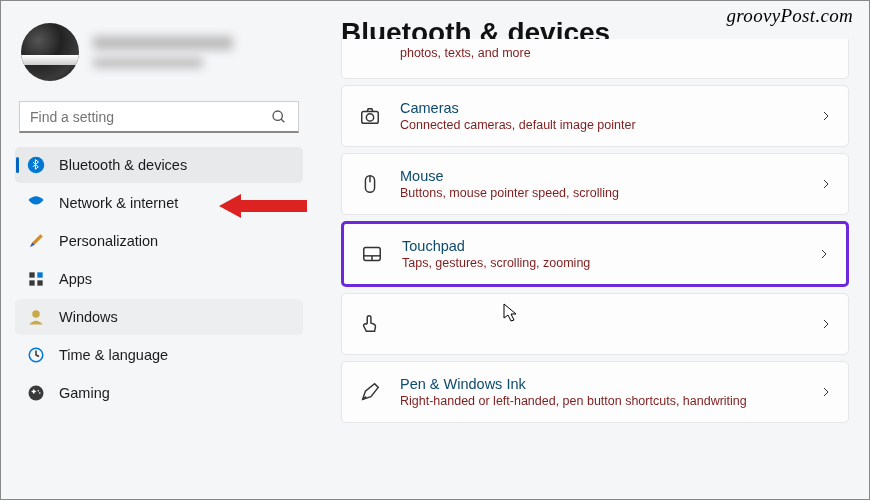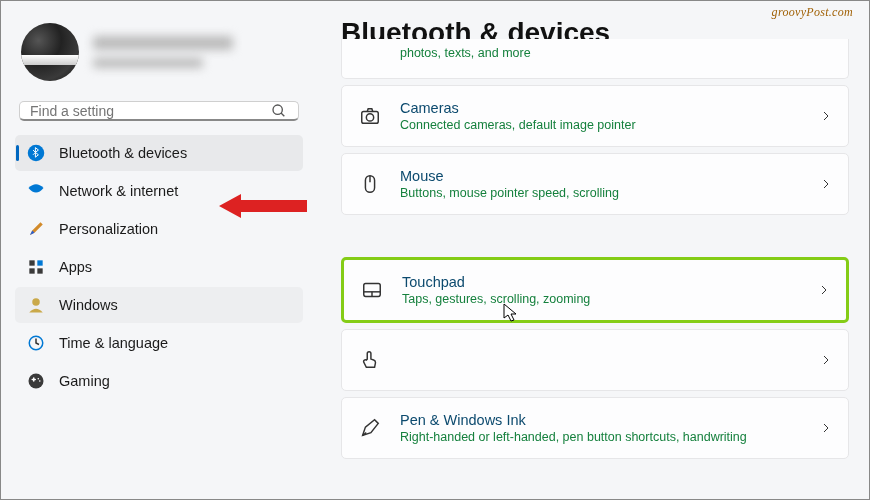--- a/index.html
+++ b/index.html
@@ -21,21 +21,21 @@
     position: relative; overflow:hidden;
   }
   .avatar::after{content:"";position:absolute;left:0;right:0;top:32px;height:10px;background:linear-gradient(#fff,#ccc);}
   .user-text { filter: blur(5px); color:#666; }
   .user-text .line1 { width: 140px; height: 14px; background:#bbb; border-radius:3px; margin-bottom:8px;}
   .user-text .line2 { width: 110px; height: 10px; background:#bbb; border-radius:3px;}
   .search {
     margin: 4px 8px 14px 8px;
     display: flex; align-items: center;
     background: #fff; border: 1px solid #cfcfcf; border-bottom:2px solid #888;
-    border-radius: 5px; height: 20px; padding: 0 10px;
+    border-radius: 0; height: 32px; padding: 0 10px;
   }
   .search input {
     flex: 1; border: none; outline: none; font-size: 14px; color: #555;
     background: transparent;
   }
   .nav { list-style: none; }
   .nav-item {
     display: flex; align-items: center; gap: 14px;
     padding: 9px 12px; margin: 2px 4px; border-radius: 5px;
     font-size: 14.5px; color: #1b1b1b; cursor: pointer;
@@ -51,26 +51,26 @@
   .main { flex: 1; padding: 8px 18px 0 28px; overflow:hidden;}
   .page-title { font-size: 28px; font-weight: 600; color:#111; margin: 6px 0 14px 0;}
   .cards { display:flex; flex-direction:column; gap: 6px;}
   .card {
     background:#fdfdfe; border:1px solid #e6e6e8; border-radius:5px;
     display:flex; align-items:center; padding: 14px 16px; gap: 18px;
     cursor:pointer; min-height:62px;
   }
   .card.cut { margin-top:-24px; border-top:none; border-top-left-radius:0; border-top-right-radius:0; padding-top:0; min-height:40px;}
   .card.cut .card-icon{visibility:hidden;}
-  .card.highlight { border: 3px solid #84cc16; margin-top: 36px; }
+  .card.highlight { border: 3px solid #6d28d9; }
   .card-icon { width:24px; height:24px; color:#333; display:flex; align-items:center; justify-content:center;}
   .card-text .t { font-size:14.5px; color:#0c4a6e; }
-  .card-text .s { font-size:12.5px; color:#15803d; margin-top:2px;}
+  .card-text .s { font-size:12.5px; color:#7f1d1d; margin-top:2px;}
   .chev { margin-left:auto; color:#444; }
-  .watermark { position:absolute; top:4px; right:16px; color:#a16207; font-size:12px; font-family: Georgia, serif; font-style: italic; letter-spacing:.3px;}
+  .watermark { position:absolute; top:4px; right:16px; color:#000000; font-size:19px; font-family: Georgia, serif; font-style: italic; letter-spacing:.3px;}
   .arrow-annot { position:absolute; left:218px; top:190px; pointer-events:none;}
   .cursor { position:absolute; left:502px; top:302px; pointer-events:none;}
   svg { display:block; }
 </style>
 </head>
 <body>
 
 <div class="app">
   <aside class="sidebar">
     <div class="user-row">

